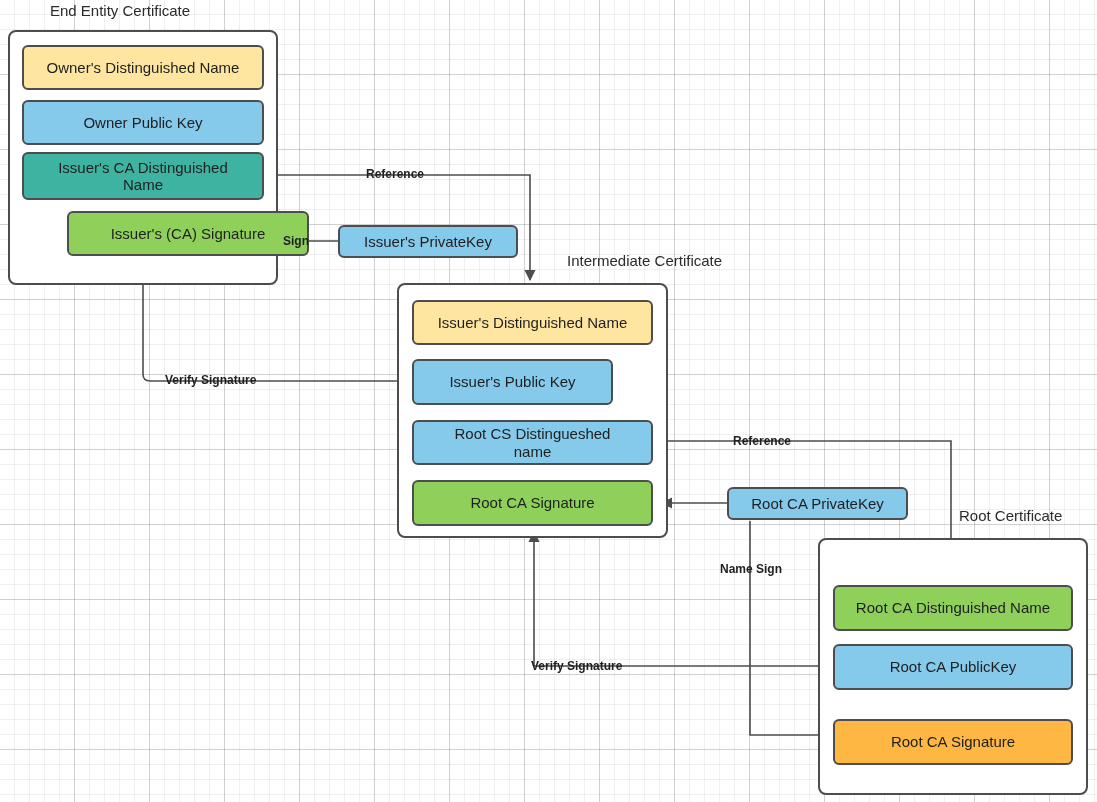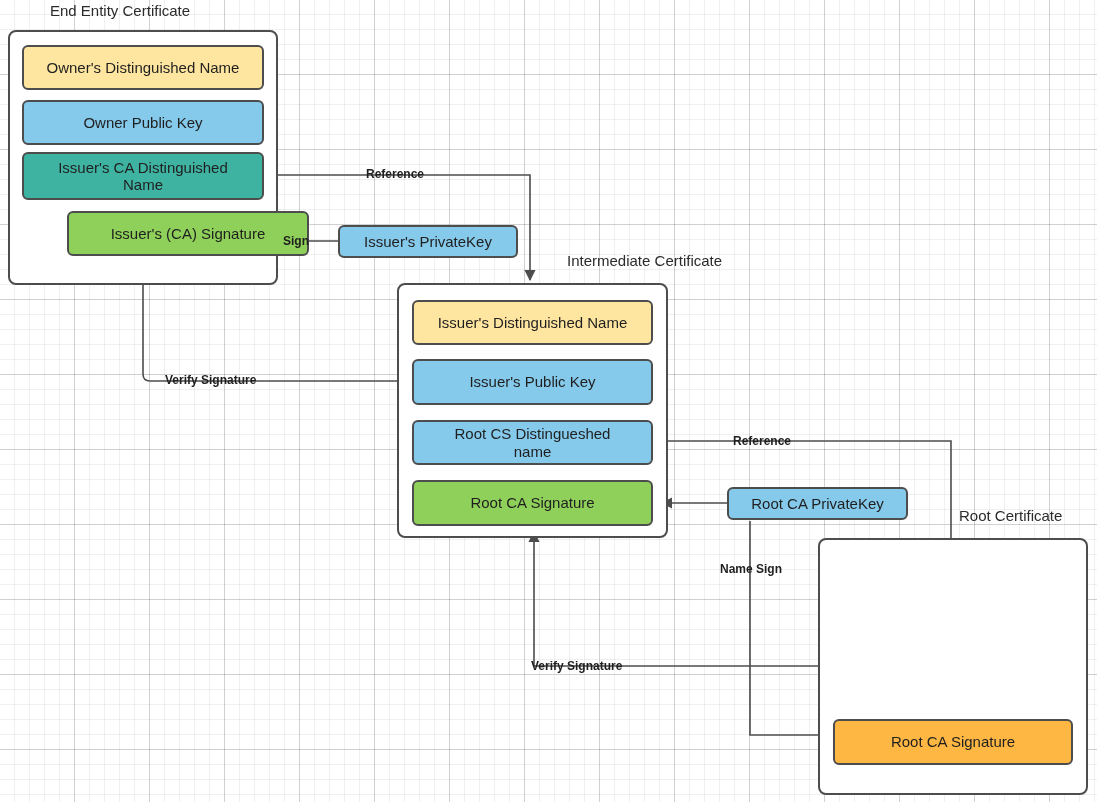--- a/index.html
+++ b/index.html
@@ -118,33 +118,35 @@
   <div class="field c-green" style="left:22px;top:211px;width:242px;height:45px;margin-left:45px;">Issuer's (CA) Signature</div>
 
   <div class="keybox c-blue" style="left:338px;top:225px;width:180px;height:33px;">Issuer's PrivateKey</div>
 
   <div class="grouplabel" style="left:567px;top:252px;">Intermediate Certificate</div>
 
   <div class="container" style="left:397px;top:283px;width:271px;height:255px;"></div>
 
   <div class="field c-yellow" style="left:412px;top:300px;width:241px;height:45px;">Issuer's Distinguished Name</div>
 
-  <div class="field c-blue" style="left:412px;top:359px;width:241px;height:46px;text-align:center;">Issuer's Public  Key</div>
+  <div class="field c-blue" style="left:412px;top:359px;width:201px;height:46px;text-align:center;">Issuer's Public  Key</div>
 
   <div class="field c-blue" style="left:412px;top:420px;width:241px;height:45px;">Root CS Distingueshed name</div>
 
   <div class="field c-green" style="left:412px;top:480px;width:241px;height:46px;">Root CA Signature</div>
 
   <div class="keybox c-blue" style="left:727px;top:487px;width:181px;height:33px;">Root CA PrivateKey</div>
 
   <div class="grouplabel" style="left:959px;top:507px;">Root Certificate</div>
 
   <div class="container" style="left:818px;top:538px;width:270px;height:257px;"></div>
 
+  <div class="field c-green2" style="left:833px;top:585px;width:240px;height:46px;">Root CA Distinguished Name</div>
 
+  <div class="field c-blue" style="left:833px;top:644px;width:240px;height:46px;">Root CA PublicKey</div>
 
   <div class="field c-orange" style="left:833px;top:719px;width:240px;height:46px;">Root CA Signature</div>
 
   <div class="edgelabel" style="left:366px;top:167px;">Reference</div>
 
   <div class="edgelabel" style="left:283px;top:234px;">Sign</div>
 
   <div class="edgelabel" style="left:165px;top:373px;">Verify Signature</div>
 
   <div class="edgelabel" style="left:733px;top:434px;">Reference</div>

